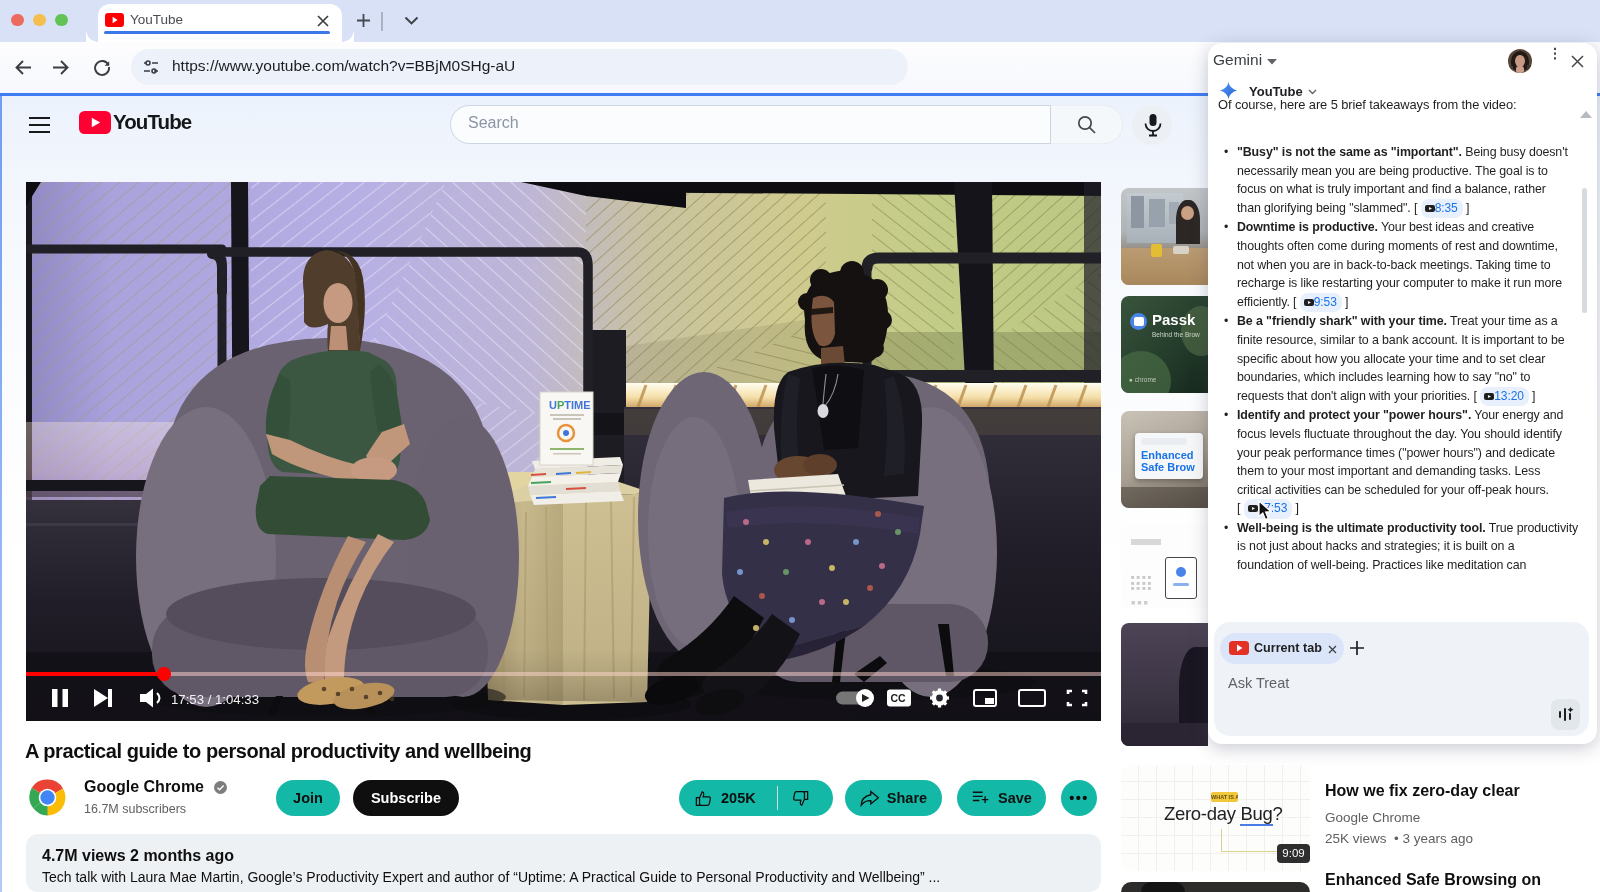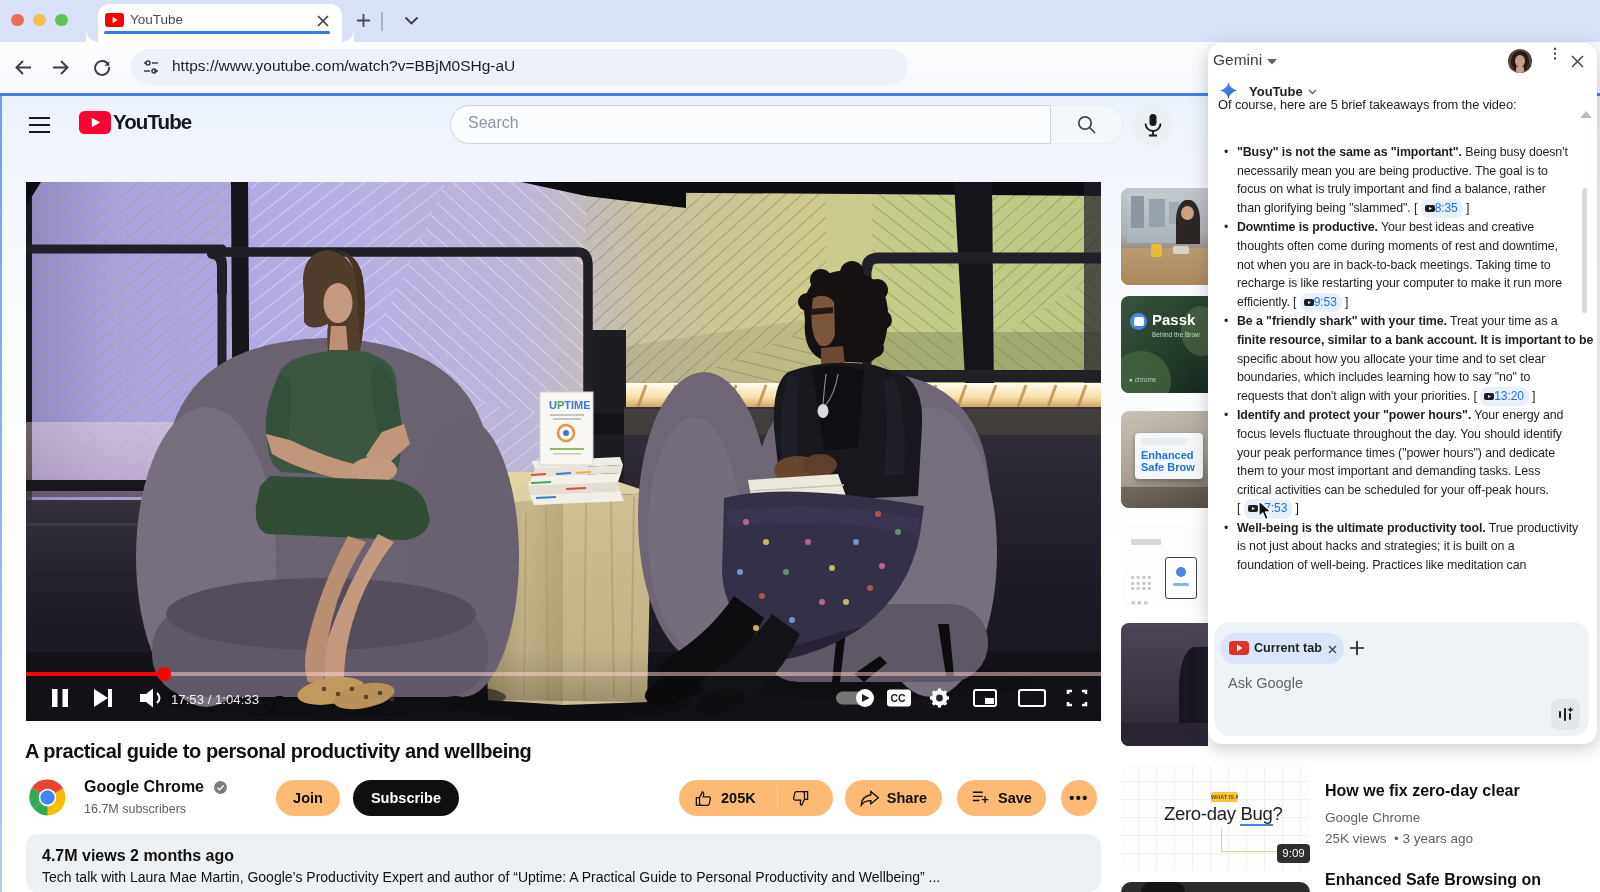--- a/index.html
+++ b/index.html
@@ -16,21 +16,21 @@
 #tabline { position:absolute; left:104px; top:31px; width:226px; height:2.5px; background:#3b78e7; border-radius:2px; z-index:3;}
 #toolbar { position:absolute; left:0; top:42px; width:1600px; height:51px; background:linear-gradient(180deg,#fdfdfe,#f6f8fd); }
 #urlpill { position:absolute; left:131px; top:49px; width:777px; height:36px; background:#edf1fa; border-radius:18px; }
 #blueline { position:absolute; left:0; top:93px; width:1600px; height:3px; background:#3f7cf5; }
 
 #page { position:absolute; left:0; top:96px; width:1600px; height:796px; background:linear-gradient(180deg,#ecf2fc 0%,#f3f7fd 12%,#fbfcfe 35%,#ffffff 60%); }
 #pageleftline { position:absolute; left:0; top:96px; width:2px; height:796px; background:linear-gradient(180deg,#6f9df2,#8fb3f4 50%,#b3cbf7); }
 #searchpill { position:absolute; left:450px; top:105px; width:673px; height:39px; border:1px solid #ccd5e0; border-radius:20px; background:rgba(255,255,255,.75); }
 #searchbtn { position:absolute; left:1050px; top:105px; width:73px; height:39px; border-left:1px solid #ccd5e0; border-radius:0 20px 20px 0; background:rgba(244,246,250,.8); }
 
-.pill { position:absolute; height:36px; background:#fdba74; border-radius:18px; display:flex; align-items:center; justify-content:center; color:#0f0f0f; font-size:14.5px; font-weight:600;}
+.pill { position:absolute; height:36px; background:#14b8a6; border-radius:18px; display:flex; align-items:center; justify-content:center; color:#0f0f0f; font-size:14.5px; font-weight:600;}
 
 .chip { display:inline-block; background:#e8f0fe; color:#1a73e8; border-radius:8px; padding:0 5px 1px 4px; font-size:12px; }
 #panel { position:absolute; left:1208px; top:43px; width:389px; height:701px; background:#fff; border-radius:14px; box-shadow:0 4px 18px rgba(60,64,90,.28); }
 </style>
 </head>
 <body>
 <div id="stage">
   <div id="macbar"></div>
   <div class="light" style="left:11px;background:#ec6a5e;"></div>
   <div class="light" style="left:33px;background:#f5bf4f;"></div>
@@ -567,21 +567,21 @@
           </svg>8:35</span> ]</div>
 <div style="position:relative;padding-left:19px;white-space:nowrap;"><span style="position:absolute;left:6px;">•</span><b>Downtime is productive.</b> Your best ideas and creative</div>
 <div style="padding-left:19px;white-space:nowrap;">thoughts often come during moments of rest and downtime,</div>
 <div style="padding-left:19px;white-space:nowrap;">not when you are in back-to-back meetings. Taking time to</div>
 <div style="padding-left:19px;white-space:nowrap;">recharge is like restarting your computer to make it run more</div>
 <div style="padding-left:19px;white-space:nowrap;">efficiently. [ <span class="chip"><svg width="10" height="8" viewBox="0 0 10 8" style="vertical-align:-1px;">
             <rect width="10" height="7" rx="2" fill="#1f1f1f"></rect>
             <path d="M4 2 L7 3.5 L4 5 Z" fill="#e8f0fe"></path>
           </svg>9:53</span> ]</div>
 <div style="position:relative;padding-left:19px;white-space:nowrap;"><span style="position:absolute;left:6px;">•</span><b>Be a "friendly shark" with your time.</b> Treat your time as a</div>
-<div style="padding-left:19px;white-space:nowrap;font-weight:bold;">finite resource, similar to a bank account. It is important to be</div>
+<div style="padding-left:19px;white-space:nowrap;">finite resource, similar to a bank account. It is important to be</div>
 <div style="padding-left:19px;white-space:nowrap;">specific about how you allocate your time and to set clear</div>
 <div style="padding-left:19px;white-space:nowrap;">boundaries, which includes learning how to say "no" to</div>
 <div style="padding-left:19px;white-space:nowrap;">requests that don't align with your priorities. [ <span class="chip"><svg width="10" height="8" viewBox="0 0 10 8" style="vertical-align:-1px;">
             <rect width="10" height="7" rx="2" fill="#1f1f1f"></rect>
             <path d="M4 2 L7 3.5 L4 5 Z" fill="#e8f0fe"></path>
           </svg>13:20</span> ]</div>
 <div style="position:relative;padding-left:19px;white-space:nowrap;"><span style="position:absolute;left:6px;">•</span><b>Identify and protect your "power hours".</b> Your energy and</div>
 <div style="padding-left:19px;white-space:nowrap;">focus levels fluctuate throughout the day. You should identify</div>
 <div style="padding-left:19px;white-space:nowrap;">your peak performance times ("power hours") and dedicate</div>
 <div style="padding-left:19px;white-space:nowrap;">them to your most important and demanding tasks. Less</div>
@@ -605,21 +605,21 @@
       <rect width="20" height="14" rx="3.5" fill="#e33225"></rect>
       <path d="M8 3.6 L13.4 7 L8 10.4 Z" fill="#fff"></path>
     </svg>
   <div class="abs" style="left:1254px;top:641px;font-size:12.6px;font-weight:600;color:#1f1f1f;">Current tab</div>
   <svg class="abs" style="left:1328px;top:645px;" width="9" height="9" viewBox="0 0 9 9">
       <path d="M1 1 L8 8 M8 1 L1 8" stroke="#3c4043" stroke-width="1.3"></path>
     </svg>
   <svg class="abs" style="left:1350px;top:641px;" width="14" height="14" viewBox="0 0 14 14">
       <path d="M7 0 V14 M0 7 H14" stroke="#1f1f1f" stroke-width="1.7"></path>
     </svg>
-  <div class="abs" style="left:1228px;top:675px;font-size:14.5px;color:#5f6368;">Ask Google</div>
+  <div class="abs" style="left:1228px;top:675px;font-size:14.5px;color:#5f6368;">Ask Treat</div>
   <div class="abs" style="left:1551px;top:699px;width:29px;height:31px;background:#e2e7ec;border-radius:8px;"></div>
   <svg class="abs" style="left:1557px;top:706px;" width="17" height="17" viewBox="0 0 17 17">
     <g stroke="#1f1f1f" stroke-width="2" stroke-linecap="round">
       <path d="M3 6 V11"></path>
         <path d="M8 3 V14"></path>
         <path d="M13 8 V13"></path>
     </g>
     <path d="M13.5 1 Q14 3.2 16.5 3.7 Q14 4.2 13.5 6.4 Q13 4.2 10.5 3.7 Q13 3.2 13.5 1 Z" fill="#1f1f1f"></path>
   </svg>
 </div>

